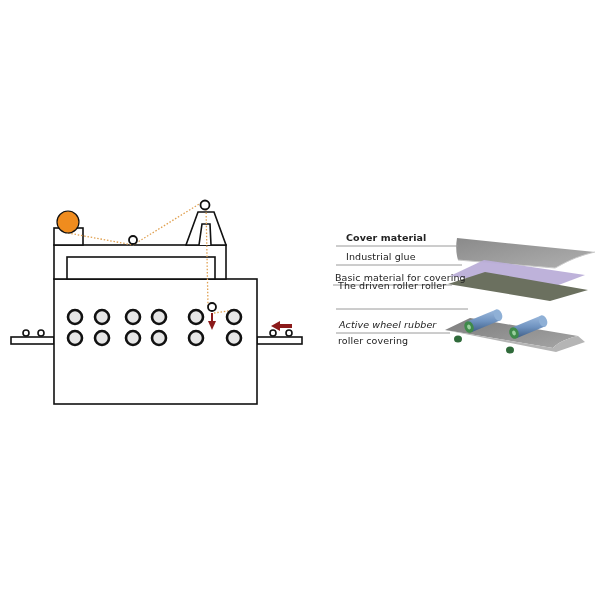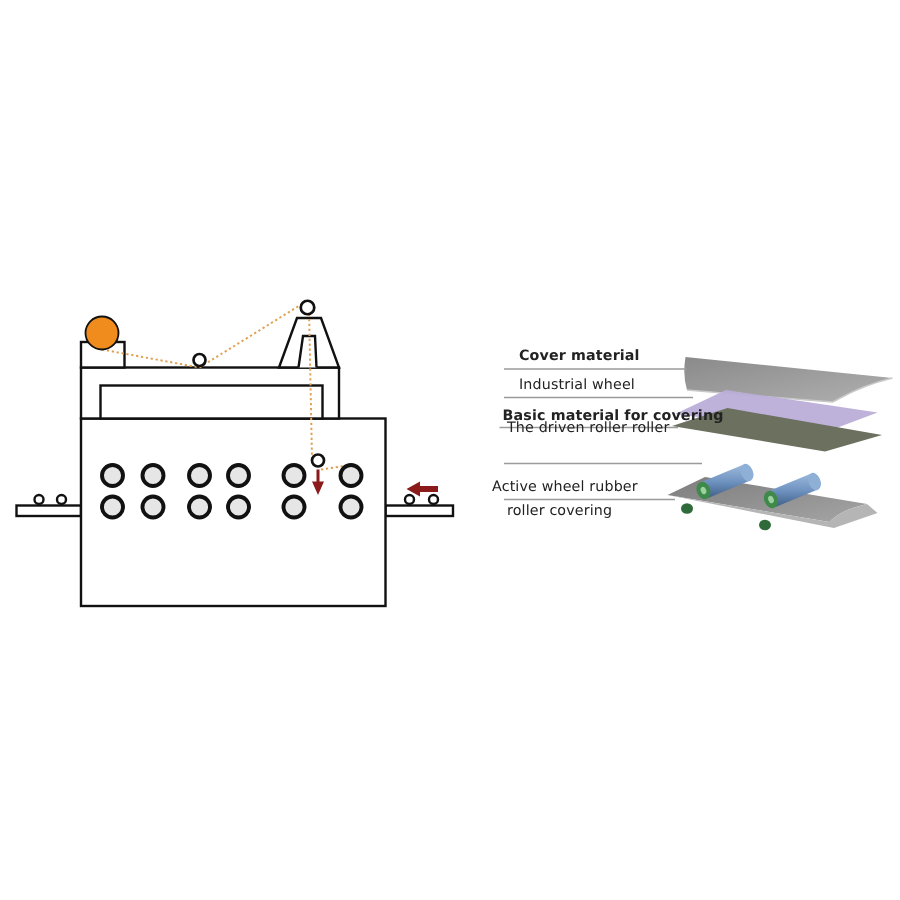--- a/index.html
+++ b/index.html
@@ -120,17 +120,17 @@
   <g stroke="#9a9a9a" stroke-width="1" fill="none">
     <line x1="336" y1="246" x2="458" y2="246"></line>
     <line x1="336" y1="265" x2="462" y2="265"></line>
     <line x1="333" y1="285" x2="452" y2="285"></line>
     <line x1="336" y1="309" x2="468" y2="309"></line>
     <line x1="336" y1="333" x2="450" y2="333"></line>
   </g>
 </svg>
 
 <div class="label" style="left:346px; top:232px;font-weight:bold;">Cover material</div>
-<div class="label" style="left:346px; top:251px;">Industrial wheel</div>
-<div class="label" style="left:335px; top:272px;font-weight:bold;">Basic material for covering</div>
+<div class="label" style="left:346px; top:251px;">Industrial glue</div>
+<div class="label" style="left:335px; top:272px;">Basic material for covering</div>
 <div class="label" style="left:338px; top:280px;">The driven roller roller</div>
-<div class="label" style="left:328px; top:319px;">Active wheel rubber</div>
+<div class="label" style="left:339px; top:319px;font-style:italic;">Active wheel rubber</div>
 <div class="label" style="left:338px; top:335px;">roller covering</div>
 
 </body></html>

